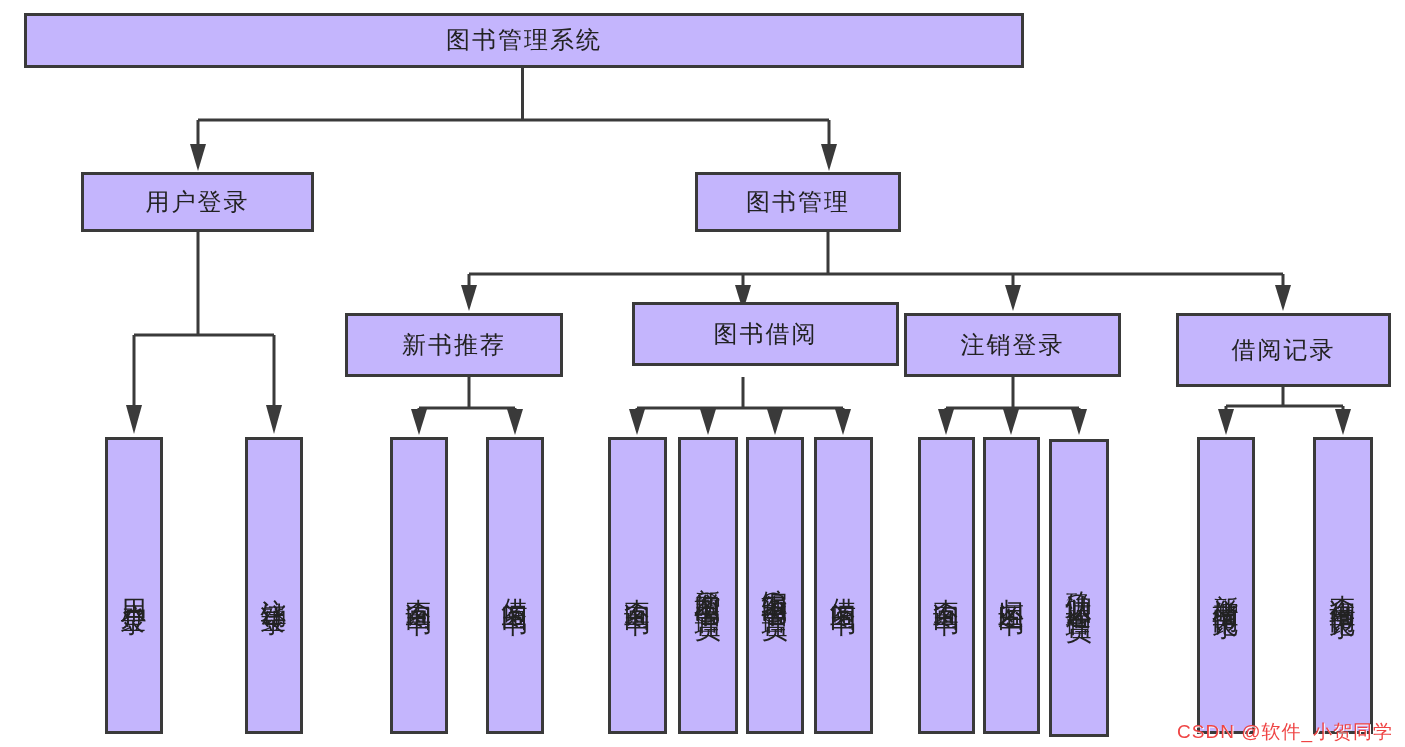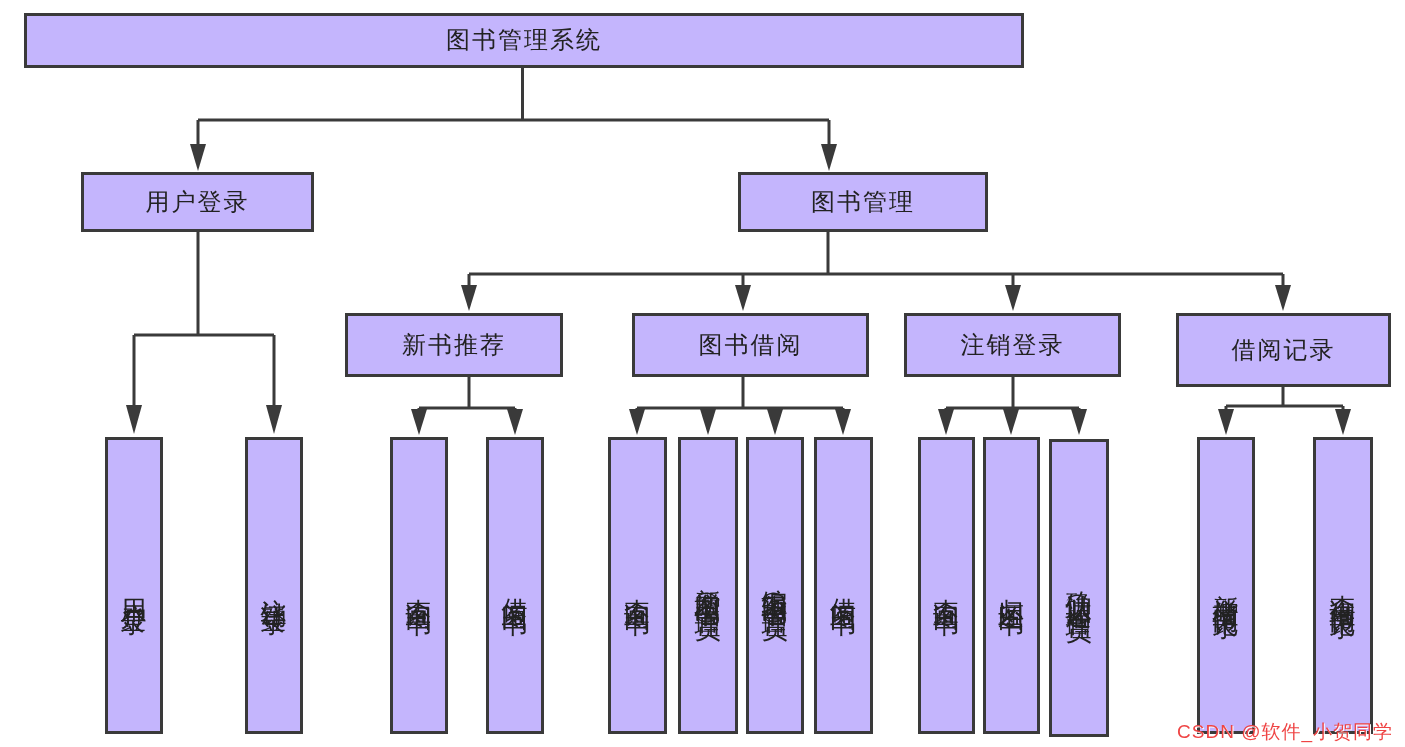--- a/index.html
+++ b/index.html
@@ -87,24 +87,24 @@
       <polygon points="1003,409 1019,409 1011,435"></polygon>
       <polygon points="1071,409 1087,409 1079,435"></polygon>
       <polygon points="1218,409 1234,409 1226,435"></polygon>
       <polygon points="1335,409 1351,409 1343,435"></polygon>
     </g>
   </svg>
 
   <div class="node hbox" style="left:24px;top:13px;width:1000px;height:55px">图书管理系统</div>
 
   <div class="node hbox" style="left:81px;top:172px;width:233px;height:60px">用户登录</div>
-  <div class="node hbox" style="left:738px;top:172px;width:250px;height:60px">图书管理</div>
+  <div class="node hbox" style="left:695px;top:172px;width:206px;height:60px">图书管理</div>
 
   <div class="node hbox" style="left:345px;top:313px;width:218px;height:64px">新书推荐</div>
-  <div class="node hbox" style="left:632px;top:313px;width:237px;height:64px">图书借阅</div>
+  <div class="node hbox" style="left:632px;top:302px;width:267px;height:64px">图书借阅</div>
   <div class="node hbox" style="left:904px;top:313px;width:217px;height:64px">注销登录</div>
   <div class="node hbox" style="left:1176px;top:313px;width:215px;height:74px">借阅记录</div>
 
   <div class="node vbox" style="left:105px;top:437px;width:58px;height:297px">用户登录</div>
   <div class="node vbox" style="left:245px;top:437px;width:58px;height:297px">注销登录</div>
 
   <div class="node vbox" style="left:390px;top:437px;width:58px;height:297px">查询图书</div>
   <div class="node vbox" style="left:486px;top:437px;width:58px;height:297px">借阅图书</div>
 
   <div class="node vbox" style="left:608px;top:437px;width:59px;height:297px">查询图书</div>

